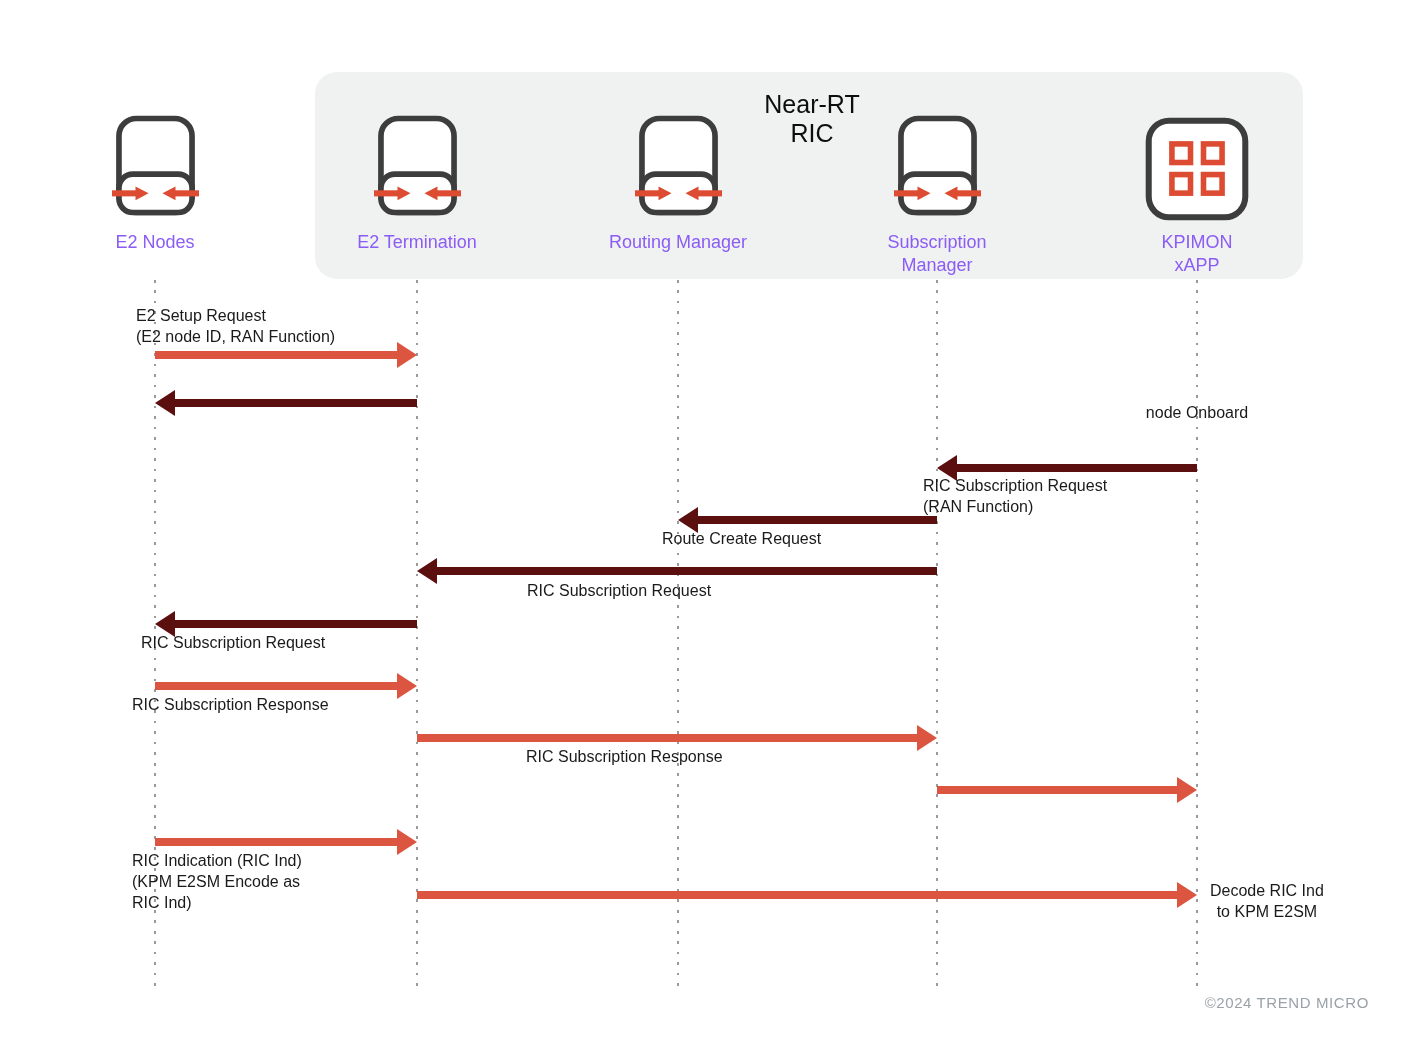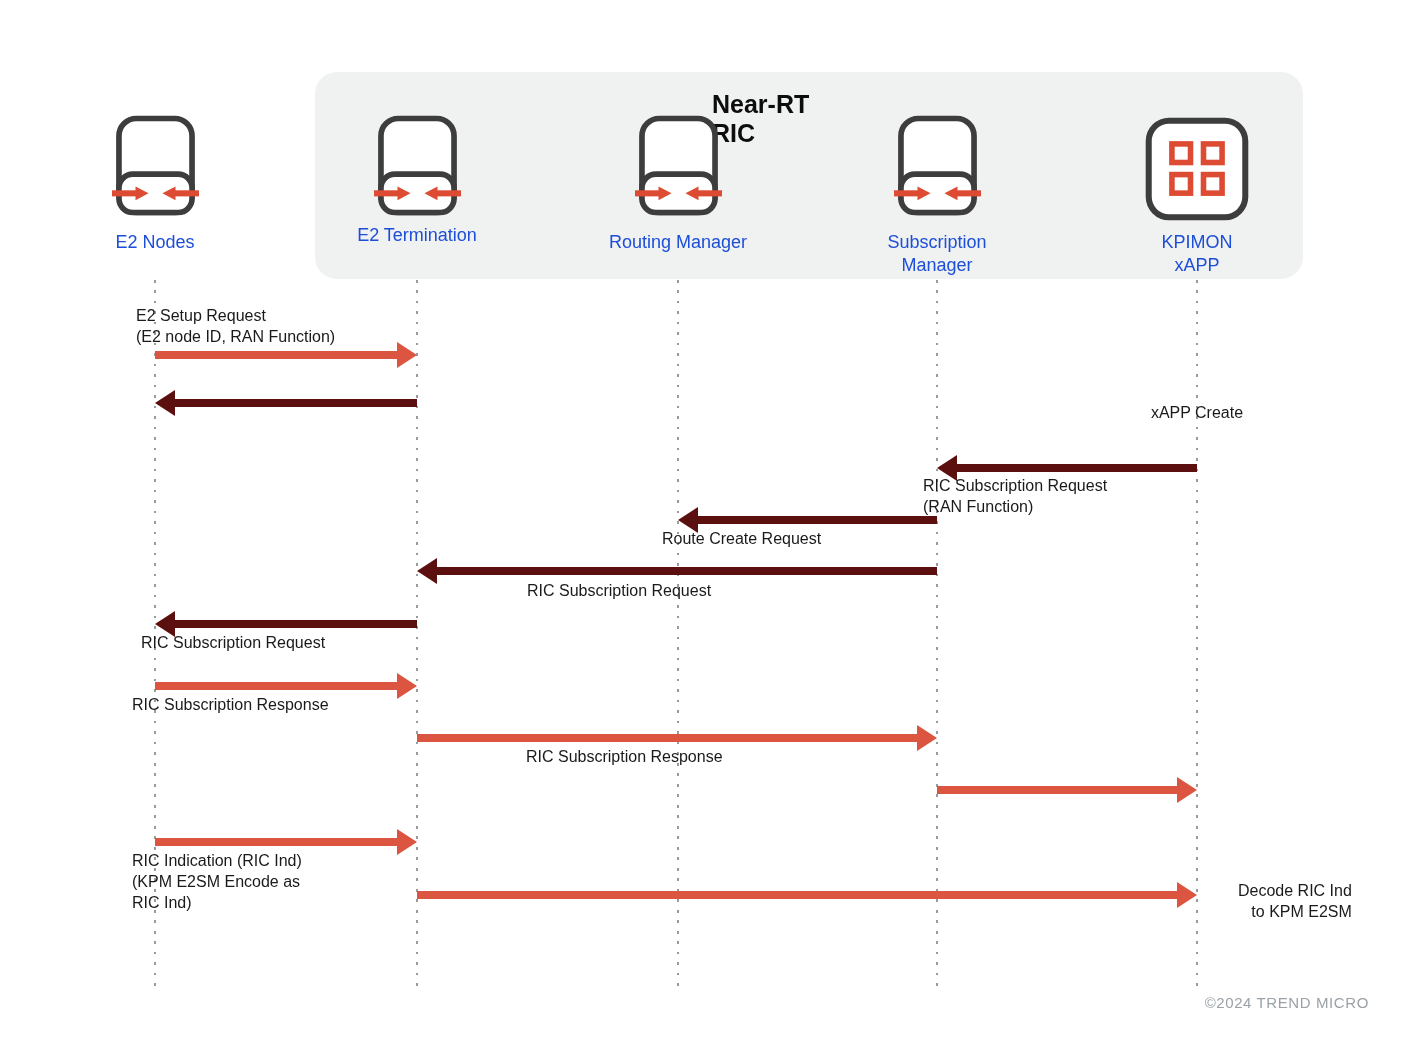--- a/index.html
+++ b/index.html
@@ -5,27 +5,27 @@
   html,body{margin:0;padding:0;background:#ffffff;}
   .canvas{
     position:relative;width:1407px;height:1042px;background:#ffffff;overflow:hidden;
     font-family:"Liberation Sans",sans-serif;color:#1a1a1a;
   }
   .ric-panel{
     position:absolute;left:315px;top:72px;width:988px;height:207px;
     background:#F0F1F1;border-radius:22px;
   }
   .ric-title{
-    position:absolute;left:712px;top:90px;width:200px;text-align:left;
-    font-size:25px;font-weight:bold;line-height:29px;color:#0d0d0d;white-space:pre-line;
+    position:absolute;left:712px;top:90px;width:200px;text-align:center;
+    font-size:25px;font-weight:normal;line-height:29px;color:#0d0d0d;white-space:pre-line;
   }
   .entity-icon{position:absolute;}
   .entity-label{
     position:absolute;width:220px;text-align:center;font-size:18px;line-height:23px;
-    color:#1d4ed8;white-space:pre-line;
+    color:#8b5cf6;white-space:pre-line;
   }
   .lifeline{
     position:absolute;top:280px;height:712px;width:2px;
     background-image:repeating-linear-gradient(to bottom,#9a9a9a 0px,#9a9a9a 2.5px,transparent 2.5px,transparent 10.5px);
   }
   .arrow{position:absolute;height:26px;}
   .arrow.orange{color:#DB5540;}
   .arrow.dark{color:#5C0F0F;}
   .arrow .shaft{position:absolute;top:9px;height:8px;left:0;right:0;background:currentColor;}
   .arrow.right .shaft{right:17px;}
@@ -87,21 +87,21 @@
   </svg>
   <svg class="entity-icon" style="left:1145px;top:117px" width="104" height="104" viewBox="0 0 112 112">
     <rect x="4" y="4" width="104" height="104" rx="22" fill="#ffffff" stroke="#3D3D3D" stroke-width="6.5"></rect>
     <rect x="29" y="29" width="20" height="20" fill="none" stroke="#DD4B32" stroke-width="6"></rect>
     <rect x="63" y="29" width="20" height="20" fill="none" stroke="#DD4B32" stroke-width="6"></rect>
     <rect x="29" y="62" width="20" height="20" fill="none" stroke="#DD4B32" stroke-width="6"></rect>
     <rect x="63" y="62" width="20" height="20" fill="none" stroke="#DD4B32" stroke-width="6"></rect>
   </svg>
 
   <div class="entity-label" style="left:45px;top:231px">E2 Nodes</div>
-  <div class="entity-label" style="left:307px;top:224px">E2 Termination</div>
+  <div class="entity-label" style="left:307px;top:231px">E2 Termination</div>
   <div class="entity-label" style="left:568px;top:231px">Routing Manager</div>
   <div class="entity-label" style="left:827px;top:231px">Subscription
 Manager</div>
   <div class="entity-label" style="left:1087px;top:231px">KPIMON
 xAPP</div>
 
   <div class="lifeline" style="left:154px"></div>
   <div class="lifeline" style="left:416px"></div>
   <div class="lifeline" style="left:677px"></div>
   <div class="lifeline" style="left:936px"></div>
@@ -112,21 +112,21 @@
   <div class="arrow right orange" style="left:155px;top:342px;width:262px">
       <div class="shaft"></div>
       <div class="head"></div>
     </div>
 
   <div class="arrow left dark" style="left:155px;top:390px;width:262px">
       <div class="shaft"></div>
       <div class="head"></div>
     </div>
 
-  <div class="annotation" style="left:1097px;top:402px;width:200px;text-align:center">xAPP Create</div>
+  <div class="annotation" style="left:1097px;top:402px;width:200px;text-align:center">node Onboard</div>
 
   <div class="arrow left dark" style="left:937px;top:455px;width:260px">
       <div class="shaft"></div>
       <div class="head"></div>
     </div>
   <div class="msg-label" style="left:923px;top:475px">RIC Subscription Request
 (RAN Function)</div>
 
   <div class="arrow left dark" style="left:678px;top:507px;width:259px">
       <div class="shaft"></div>
@@ -169,18 +169,18 @@
     </div>
   <div class="msg-label" style="left:132px;top:850px">RIC Indication (RIC Ind)
 (KPM E2SM Encode as
 RIC Ind)</div>
 
   <div class="arrow right orange" style="left:417px;top:882px;width:780px">
       <div class="shaft"></div>
       <div class="head"></div>
     </div>
 
-  <div class="annotation" style="left:1238px;top:880px;text-align:right">Decode RIC Ind
+  <div class="annotation" style="left:1210px;top:880px;text-align:center">Decode RIC Ind
 to KPM E2SM</div>
 
   <div class="copyright">©2024 TREND MICRO</div>
 
 </div>
 
 </body></html>

